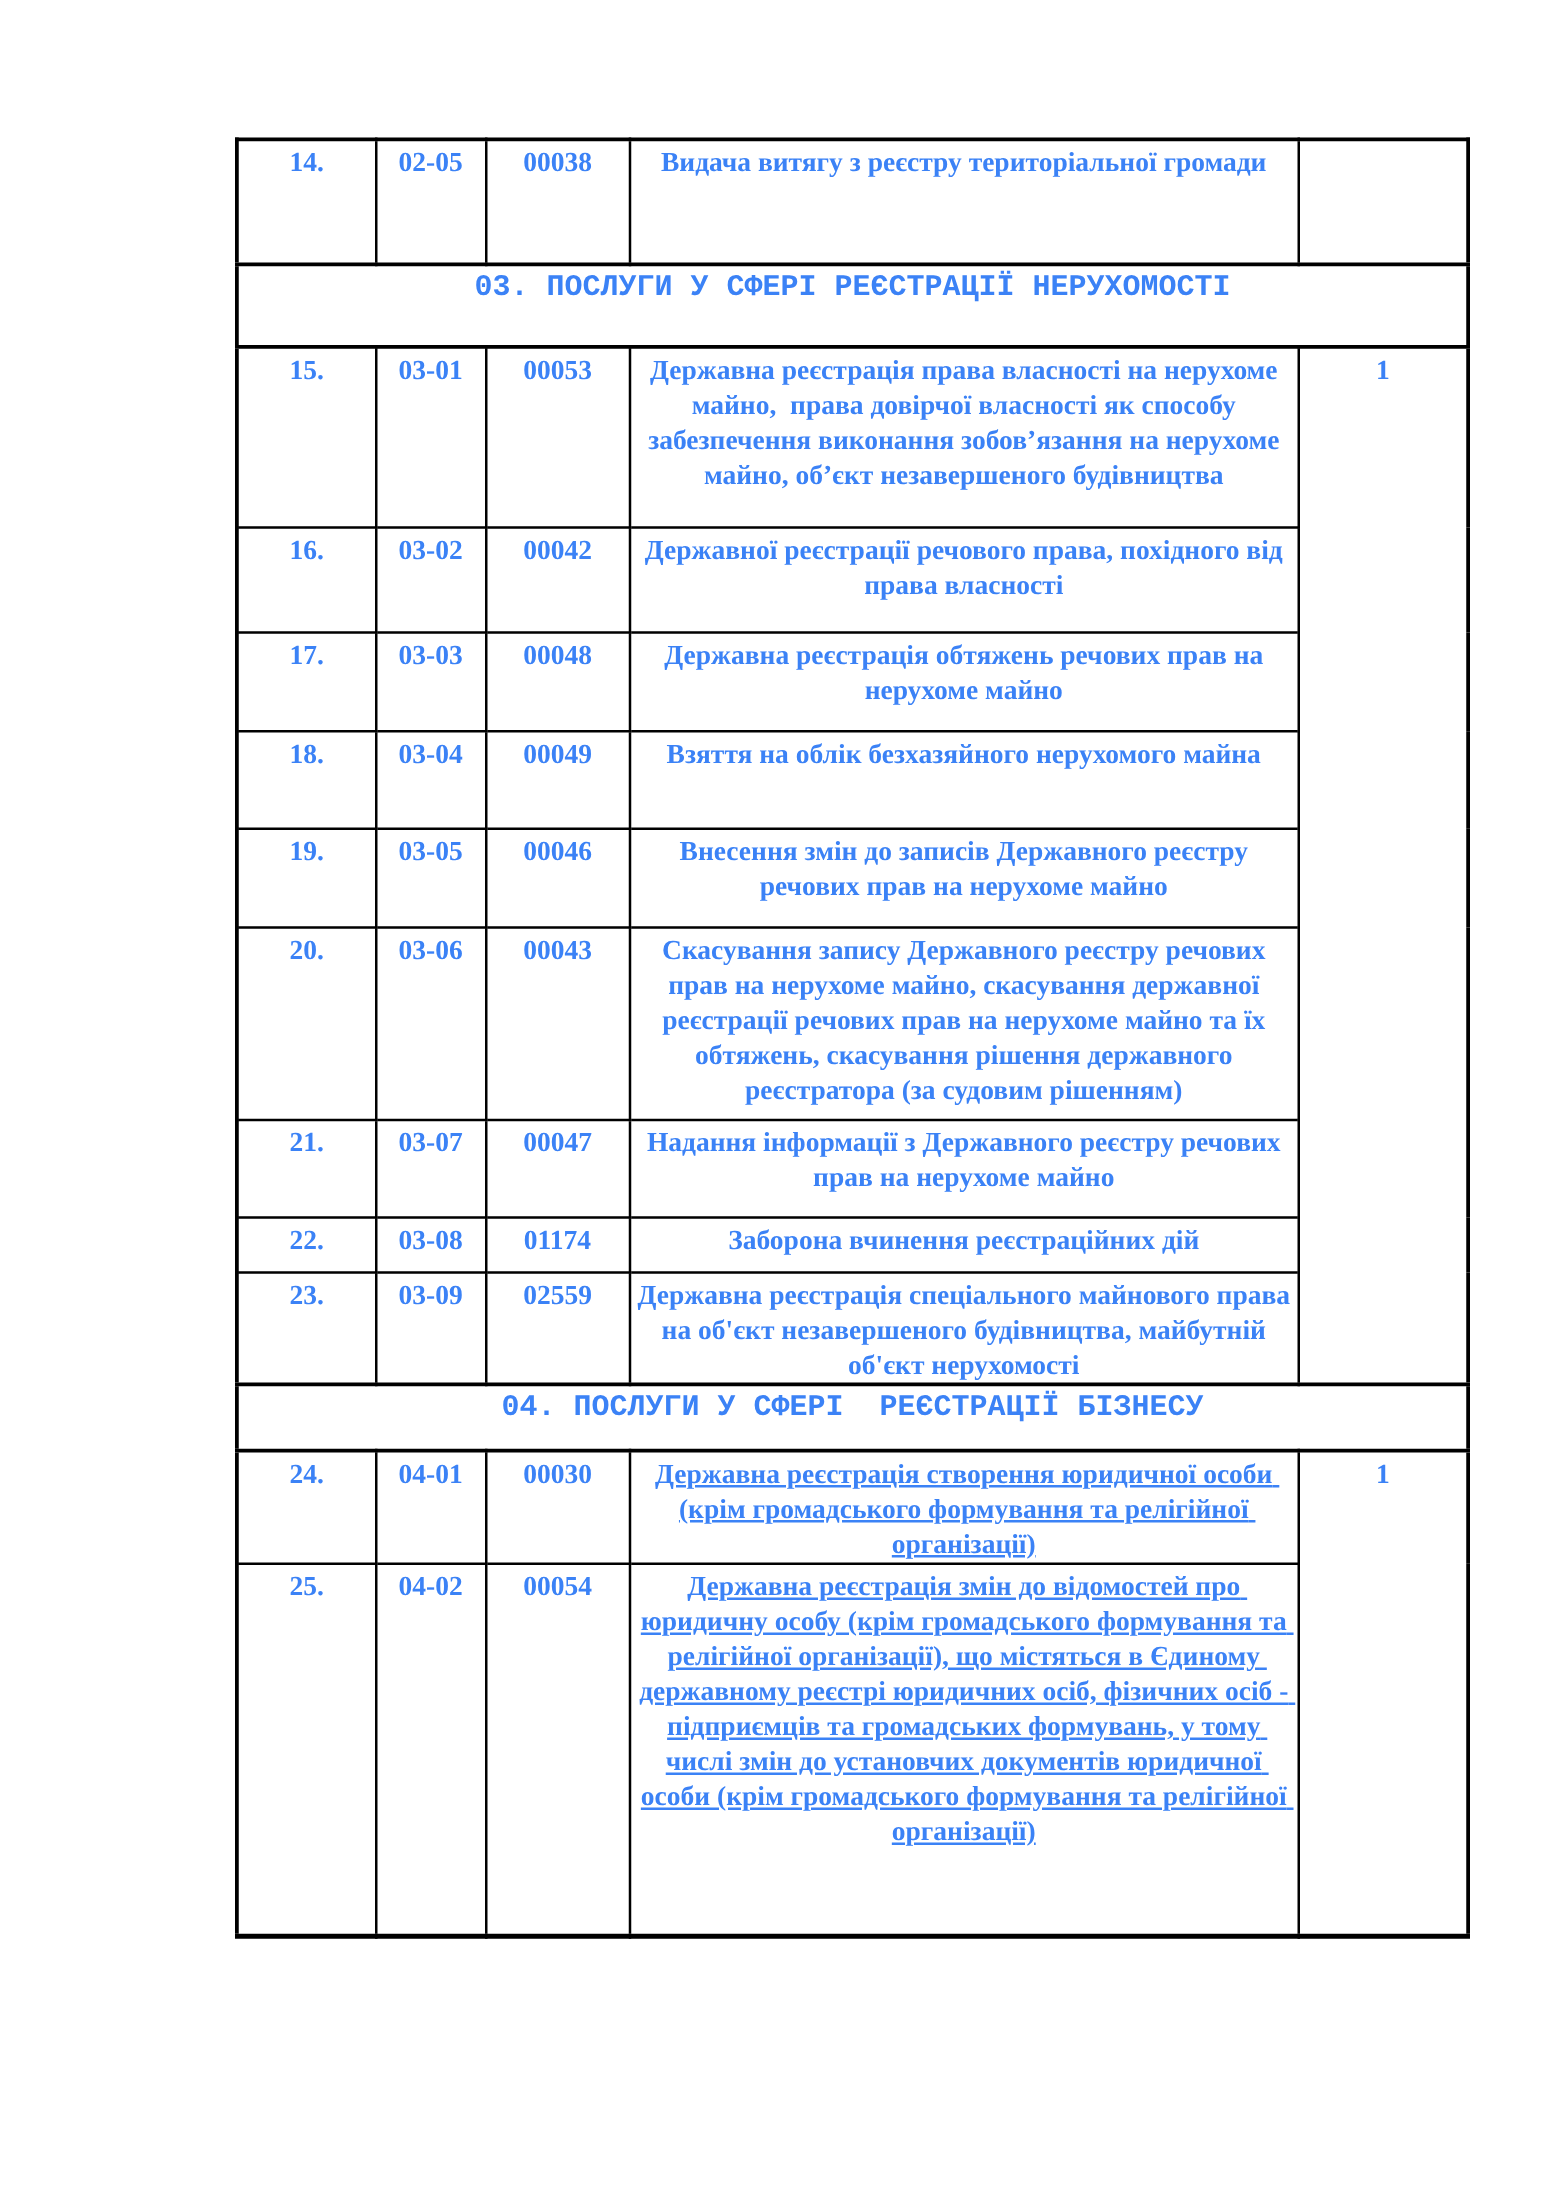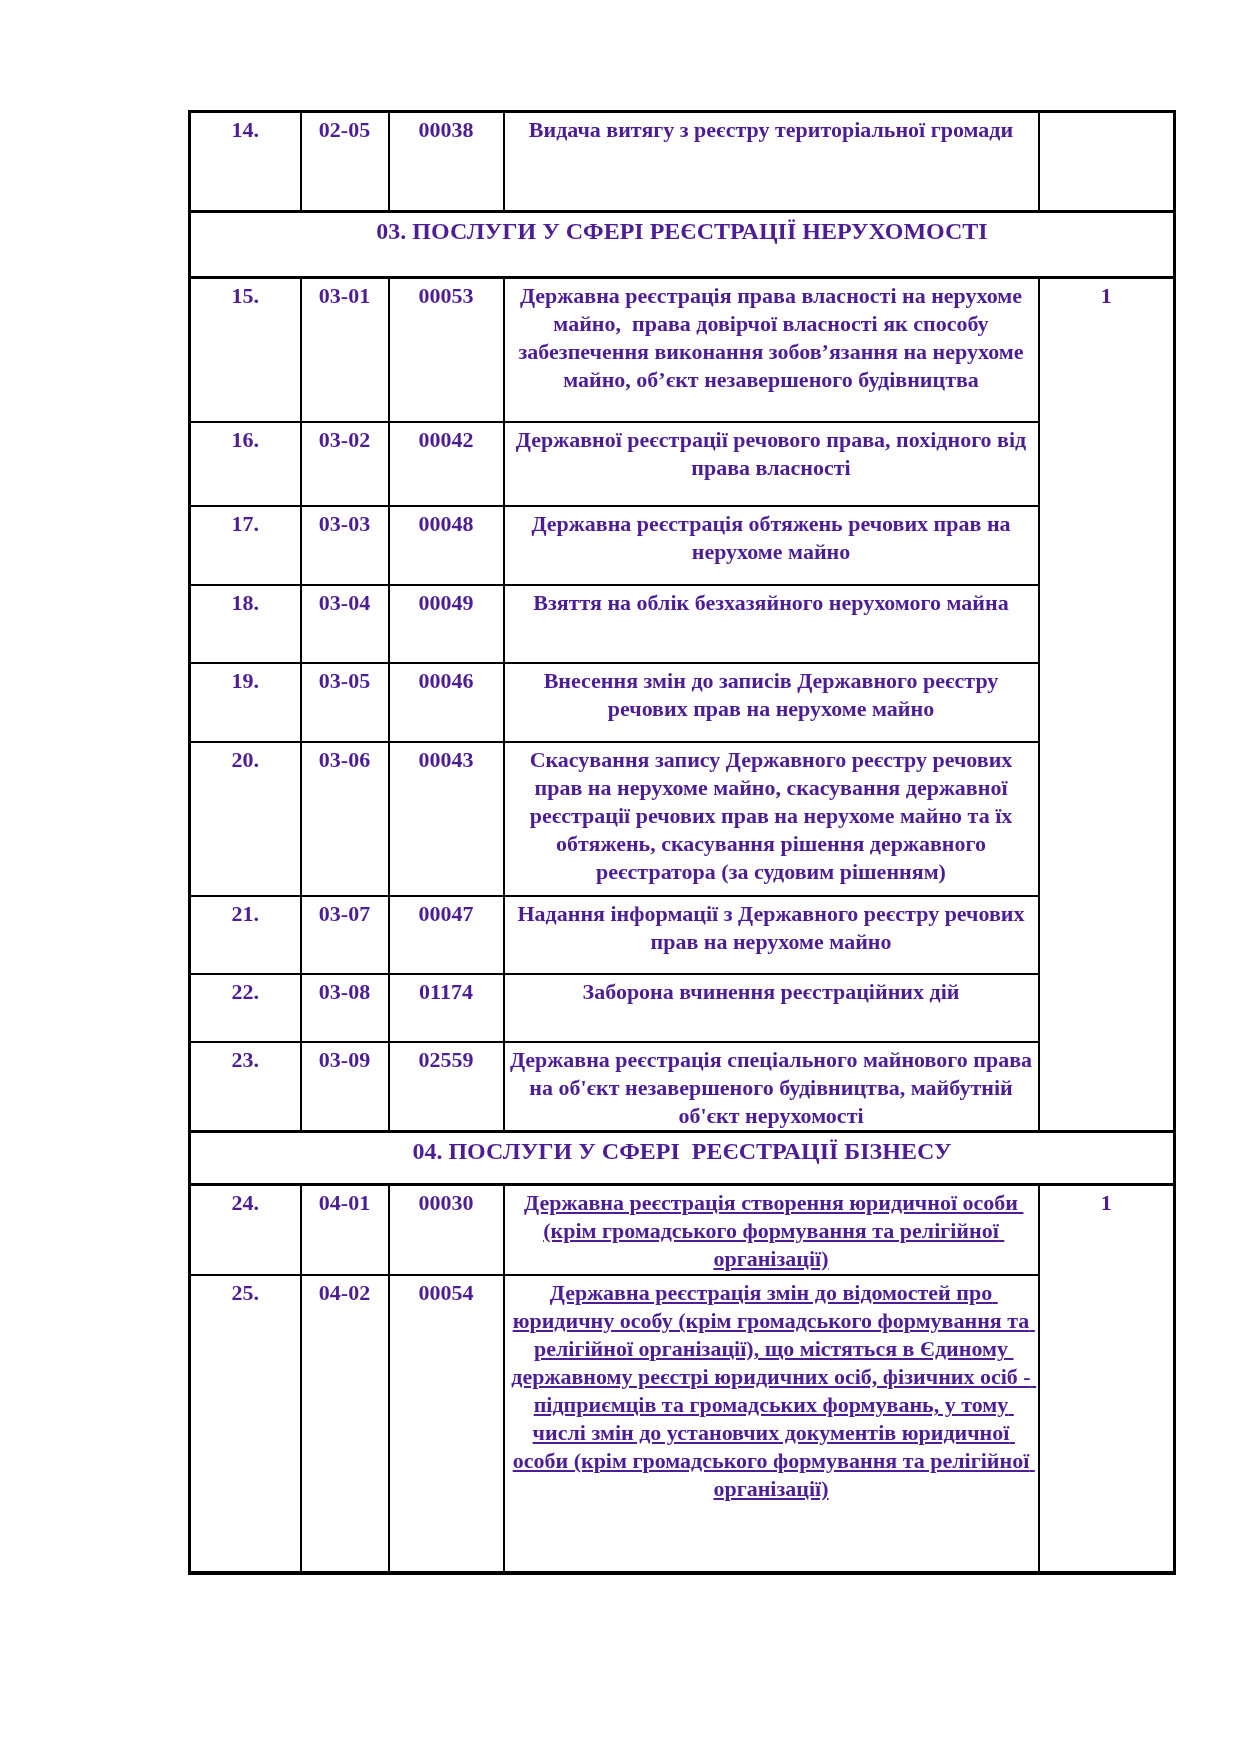--- a/index.html
+++ b/index.html
@@ -11,21 +11,21 @@
     overflow:hidden;
   }
   table.doc{
     position:absolute;
     left:188px;
     top:110px;
     width:985px;
     border-collapse:collapse;
     table-layout:fixed;
     font-family:"Liberation Serif","DejaVu Serif",serif;
-    color:#4c1d95;
+    color:#3b82f6;
   }
   table.doc{border:3px solid #000;border-bottom-width:4px;}
   table.doc td{
     border:2px solid #000;
     vertical-align:top;
     font-size:22px;
     font-weight:700;
     line-height:28px;
     padding:3px 4px 0 4px;
     overflow:hidden;
@@ -40,20 +40,21 @@
   td.cnt{text-align:center;}
   tr.sec td{
     border-top:3px solid #000;
     border-bottom:3px solid #000;
     text-align:center;
     font-size:24px;
     font-weight:700;
     line-height:30px;
     padding-top:3px;
     white-space:pre-wrap;
+    font-family:Liberation Mono, monospace;
   }
   .lh-lg{line-height:33px;}
   .fw-n{font-weight:400;text-decoration:underline;}
 </style>
 </head>
 <body>
 
 <div class="page">
   <table class="doc">
     <colgroup>
@@ -120,21 +121,21 @@
         <td class="desc">Скасування запису Державного реєстру речових прав на нерухоме майно, скасування державної реєстрації речових прав на нерухоме майно та їх обтяжень, скасування рішення державного реєстратора (за судовим рішенням)</td>
       </tr>
 
       <tr style="height:78px">
         <td class="num">21.</td>
         <td class="code">03-07</td>
         <td class="code">00047</td>
         <td class="desc">Надання інформації з Державного реєстру речових прав на нерухоме майно</td>
       </tr>
 
-      <tr style="height:68px">
+      <tr style="height:44px">
         <td class="num">22.</td>
         <td class="code">03-08</td>
         <td class="code">01174</td>
         <td class="desc">Заборона вчинення реєстраційних дій</td>
       </tr>
 
       <tr style="height:76px">
         <td class="num">23.</td>
         <td class="code">03-09</td>
         <td class="code">02559</td>

